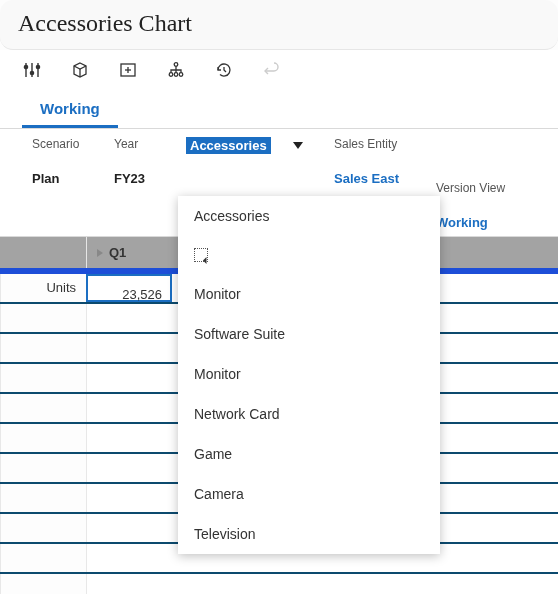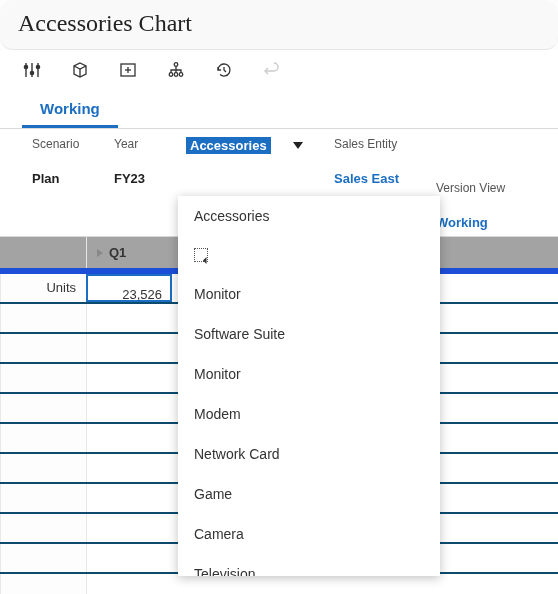--- a/index.html
+++ b/index.html
@@ -311,19 +311,18 @@
 
 <div class="dropdown">
   <div id="dd-first" class="dropdown-item">Accessories</div>
   <div class="dropdown-item member-sel">
     <span class="selector-icon"></span>
   </div>
   <div id="dd-rest">
       <div class="dropdown-item">Monitor</div>
       <div class="dropdown-item">Software Suite</div>
       <div class="dropdown-item">Monitor</div>
-      <div class="dropdown-item">Modem</div>
       <div class="dropdown-item">Network Card</div>
       <div class="dropdown-item">Game</div>
       <div class="dropdown-item">Camera</div>
       <div class="dropdown-item">Television</div>
     </div>
 </div>
 
 </body></html>

